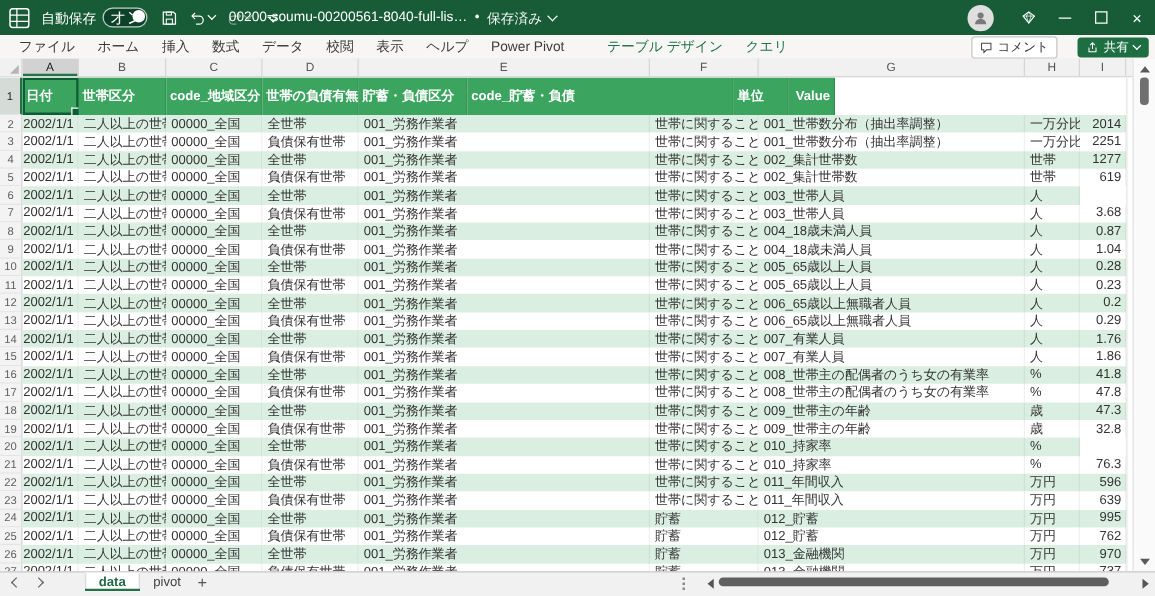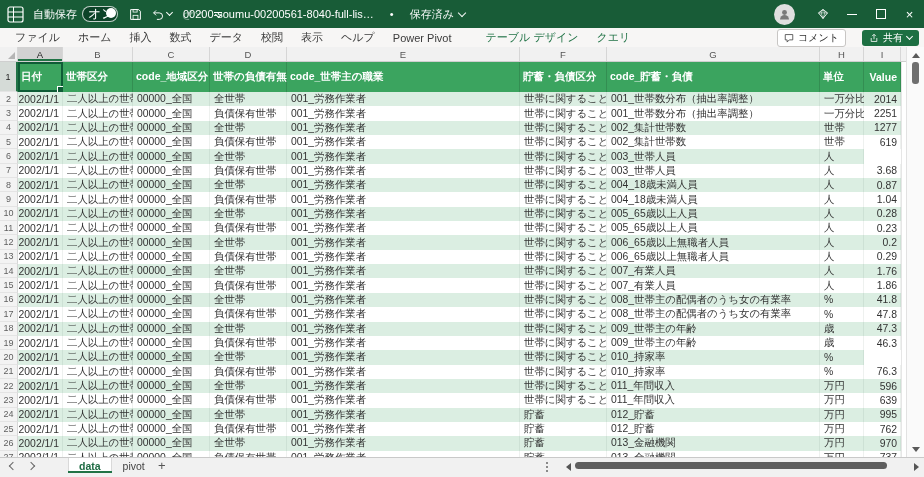--- a/index.html
+++ b/index.html
@@ -17,21 +17,21 @@
   .toggle .on-label{font-size:13px;color:#fff;margin-left:5px;}
   .knob{position:absolute;right:1px;top:1px;width:10px;height:10px;border-radius:50%;background:#fff;}
   .tb-icon{width:16px;height:16px;display:flex;align-items:center;justify-content:center;}
   .tb-group{display:flex;align-items:center;gap:2px;}
   .dim{opacity:.45;}
   .chev{width:5px;height:5px;border-right:1.3px solid currentColor;border-bottom:1.3px solid currentColor;display:inline-block;}
   .chev-d{transform:rotate(45deg);margin-top:-3px;}
   .chev-l{transform:rotate(135deg);}
   .chev-r{transform:rotate(-45deg);}
   .chev-sm{width:4px;height:4px;}
-  .doctitle{position:absolute;left:183px;top:0;height:28px;display:flex;align-items:center;gap:16px;white-space:nowrap;}
+  .doctitle{position:absolute;left:183px;top:0;height:28px;display:flex;align-items:center;gap:6px;white-space:nowrap;}
   .savedwrap{display:flex;align-items:center;gap:5px;opacity:.95;}
   .searchbox{position:absolute;left:390px;top:4px;width:252px;height:19px;border-radius:4px;
              background:#d6e8dd;color:#123726;display:flex;align-items:center;gap:6px;padding-left:9px;
              font-size:11px;box-sizing:border-box;}
   .tb-right{position:absolute;right:0;top:0;height:28px;display:flex;align-items:center;}
   .avatar{width:21px;height:21px;border-radius:50%;background:#dfdfdf;display:flex;align-items:center;
           justify-content:center;margin-right:13px;}
   .winbtn{width:29px;height:28px;display:flex;align-items:center;justify-content:center;color:#fff;}
   .minbar{width:10px;height:1px;background:#fff;}
   .restore{width:8px;height:8px;border:1px solid #fff;position:relative;background:transparent;}
@@ -235,23 +235,20 @@
           </div>
           <div class="hcell" style="width: 70px;">
             <span>世帯区分</span>
           </div>
           <div class="hcell" style="width: 77px;">
             <span>code_地域区分</span>
           </div>
           <div class="hcell" style="width: 77px;">
             <span>世帯の負債有無</span>
           </div>
-          <div class="hcell" style="width: 233px;">
-            <span>code_世帯主の職業</span>
-          </div>
           <div class="hcell" style="width: 87px;">
             <span>貯蓄・負債区分</span>
           </div>
           <div class="hcell" style="width: 213px;">
             <span>code_貯蓄・負債</span>
           </div>
           <div class="hcell" style="width: 44px;">
             <span>単位</span>
           </div>
           <div class="hcell rightal" style="width: 37px;">
@@ -467,21 +464,21 @@
         <div class="drow">
           <div class="gut">19</div>
           <div class="dcell num" style="width: 45px;">2002/1/1</div>
           <div class="dcell" style="width: 70px;">二人以上の世帯</div>
           <div class="dcell" style="width: 77px;">00000_全国</div>
           <div class="dcell" style="width: 77px;">負債保有世帯</div>
           <div class="dcell" style="width: 233px;">001_労務作業者</div>
           <div class="dcell" style="width: 87px;">世帯に関すること</div>
           <div class="dcell" style="width: 213px;">009_世帯主の年齢</div>
           <div class="dcell" style="width: 44px;">歳</div>
-          <div class="dcell num" style="width: 37px;">46.3</div>
+          <div class="dcell num" style="width: 37px;">32.8</div>
         </div>
         <div class="drow band">
           <div class="gut">20</div>
           <div class="dcell num" style="width: 45px;">2002/1/1</div>
           <div class="dcell" style="width: 70px;">二人以上の世帯</div>
           <div class="dcell" style="width: 77px;">00000_全国</div>
           <div class="dcell" style="width: 77px;">全世帯</div>
           <div class="dcell" style="width: 233px;">001_労務作業者</div>
           <div class="dcell" style="width: 87px;">世帯に関すること</div>
           <div class="dcell" style="width: 213px;">010_持家率</div>

